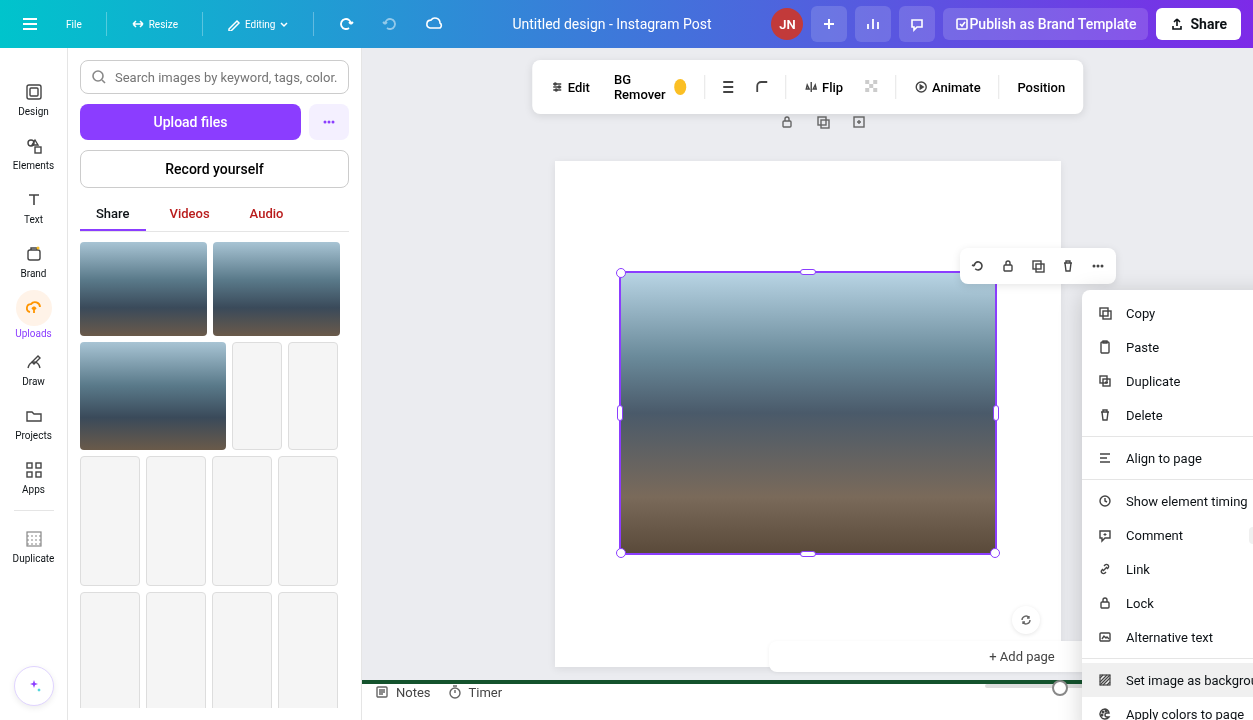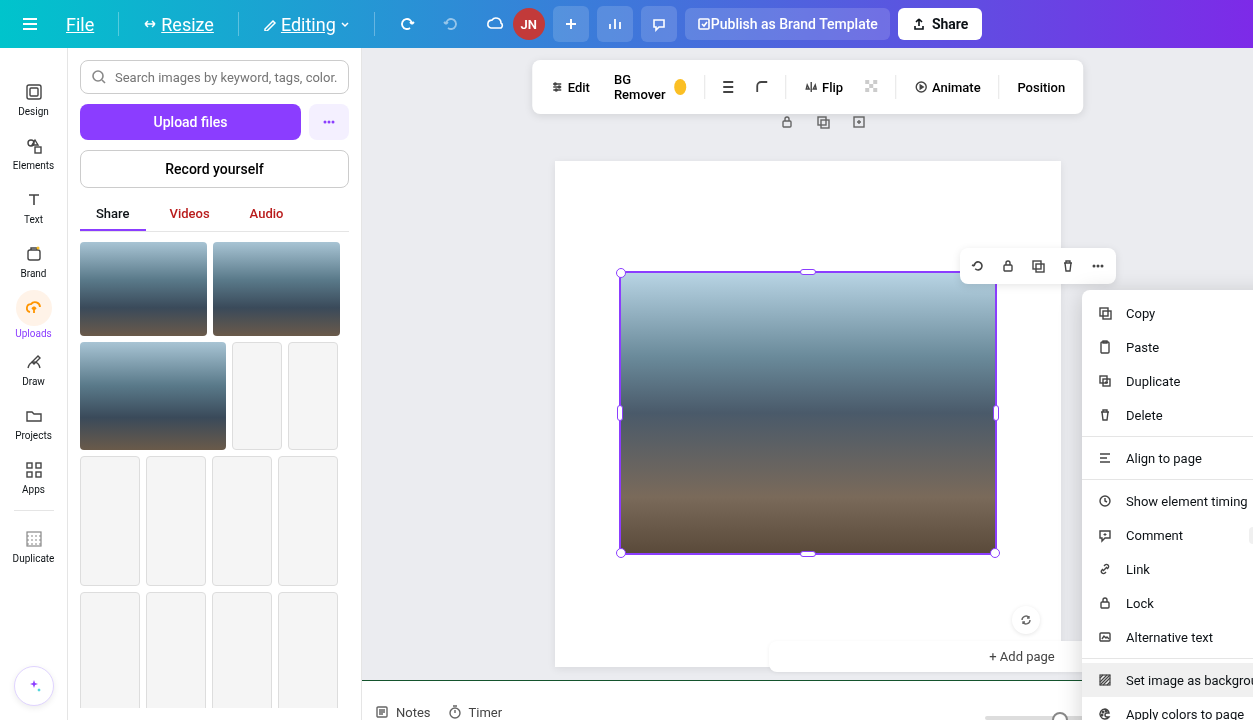--- a/index.html
+++ b/index.html
@@ -4,21 +4,21 @@
 <style>
 * { margin: 0; padding: 0; box-sizing: border-box; font-family: -apple-system, BlinkMacSystemFont, "Segoe UI", Roboto, sans-serif; }
 body { width: 1253px; height: 720px; overflow: hidden; background: #fff; }
 
 
 .topbar { height: 48px; background: linear-gradient(90deg, #00c4cc 0%, #7d2ae8 100%); display: flex; align-items: center; padding: 0 12px; color: #fff; }
 .topbar .left { display: flex; align-items: center; gap: 8px; }
 .topbar .center { flex: 1; display: flex; justify-content: center; align-items: center; }
 .topbar .right { display: flex; align-items: center; gap: 8px; }
 .icon-btn { width: 36px; height: 36px; border-radius: 6px; display: flex; align-items: center; justify-content: center; cursor: pointer; }
-.topbar .menu-item { padding: 6px 10px; border-radius: 6px; font-size: 18px; cursor: pointer; display: flex; align-items: center; gap: 4px; text-decoration: underline; }
+.topbar .menu-item { padding: 6px 10px; border-radius: 6px; font-size: 10px; cursor: pointer; display: flex; align-items: center; gap: 4px; }
 .divider { width: 1px; height: 24px; background: rgba(255,255,255,0.3); margin: 0 6px; }
 .title { font-size: 14px; }
 .avatar { width: 32px; height: 32px; border-radius: 50%; background: #c23a3a; display: flex; align-items: center; justify-content: center; font-size: 13px; font-weight: 600; }
 .share-btn { background: #fff; color: #0d1216; padding: 8px 14px; border-radius: 6px; font-size: 14px; font-weight: 700; display: flex; align-items: center; gap: 6px; cursor: pointer; }
 .publish-btn { background: rgba(255,255,255,0.15); color: #fff; padding: 8px 12px; border-radius: 6px; font-size: 14px; font-weight: 500; display: flex; align-items: center; cursor: pointer; }
 
 
 .main { display: flex; height: calc(100% - 48px); }
 
 
@@ -79,21 +79,21 @@
 .menu-row { display: flex; align-items: center; padding: 8px 14px; font-size: 13px; cursor: pointer; gap: 12px; }
 .menu-row.highlighted { background: #f0f0f0; }
 .menu-row .mi-icon { width: 18px; height: 18px; display: flex; align-items: center; justify-content: center; color: #444; }
 .menu-row .mi-label { flex: 1; color: #0d1216; }
 .menu-row .mi-short { background: #f0f0f0; border-radius: 4px; padding: 2px 6px; font-size: 11px; color: #666; }
 .menu-sep { height: 1px; background: #e5e5e5; margin: 4px 0; }
 
 
 .add-page-btn { position: absolute; bottom: 48px; left: 407px; width: 506px; padding: 8px; text-align: center; font-size: 13px; color: #444; background: #fff; border-radius: 8px; box-shadow: 0 1px 4px rgba(0,0,0,0.06); cursor: pointer; }
 
-.bottom-bar { position: absolute; bottom: 0; left: 0; right: 0; height: 40px; background: #fff; border-top: 1px solid #14532d; display: flex; align-items: flex-end; padding: 0 12px; gap: 16px; }
+.bottom-bar { position: absolute; bottom: 0; left: 0; right: 0; height: 40px; background: #fff; border-top: 4px solid #14532d; display: flex; align-items: flex-start; padding: 0 12px; gap: 16px; }
 .bottom-item { display: flex; align-items: center; gap: 6px; font-size: 13px; color: #444; cursor: pointer; }
 .bottom-spacer { flex: 1; }
 .zoom-slider { width: 120px; height: 4px; background: #ddd; border-radius: 2px; position: relative; }
 .zoom-slider::after { content: ''; position: absolute; left: 56%; top: -4px; width: 12px; height: 12px; background: #fff; border: 2px solid #888; border-radius: 50%; }
 
 .magic-fab { position: absolute; bottom: 14px; left: 14px; width: 40px; height: 40px; border-radius: 50%; background: #fff; border: 1px solid #e0d4ff; display: flex; align-items: center; justify-content: center; cursor: pointer; z-index: 50; box-shadow: 0 2px 6px rgba(0,0,0,0.08); }
 
 svg { display: block; }
 </style>
 </head>
@@ -133,20 +133,23 @@
     <div class="icon-btn" style="opacity:0.5">
       <svg width="18" height="18" viewBox="0 0 18 18" stroke="#fff" stroke-width="1.8" fill="none">
           <path d="M4 9a5 5 0 1 1 2 4M4 9l-2-2M4 9l2-2"></path>
         </svg>
     </div>
     <div class="icon-btn">
       <svg width="20" height="20" viewBox="0 0 20 20" stroke="#fff" stroke-width="1.6" fill="none">
           <path d="M6 14a4 4 0 0 1 1-7.9A5 5 0 0 1 16 9a3 3 0 0 1 0 5H6z"></path>
         </svg>
     </div>
+  </div>
+  <div class="center">
+    <div class="title">Untitled design - Instagram Post</div>
   </div>
   <div class="right">
     <div class="avatar">JN</div>
     <div class="icon-btn" style="background:rgba(255,255,255,0.15)">
       <svg width="16" height="16" viewBox="0 0 16 16" stroke="#fff" stroke-width="2" fill="none">
           <path d="M8 3v10M3 8h10"></path>
         </svg>
     </div>
     <div class="icon-btn" style="background:rgba(255,255,255,0.15)">
       <svg width="16" height="16" viewBox="0 0 16 16" stroke="#fff" stroke-width="1.8" fill="none">

